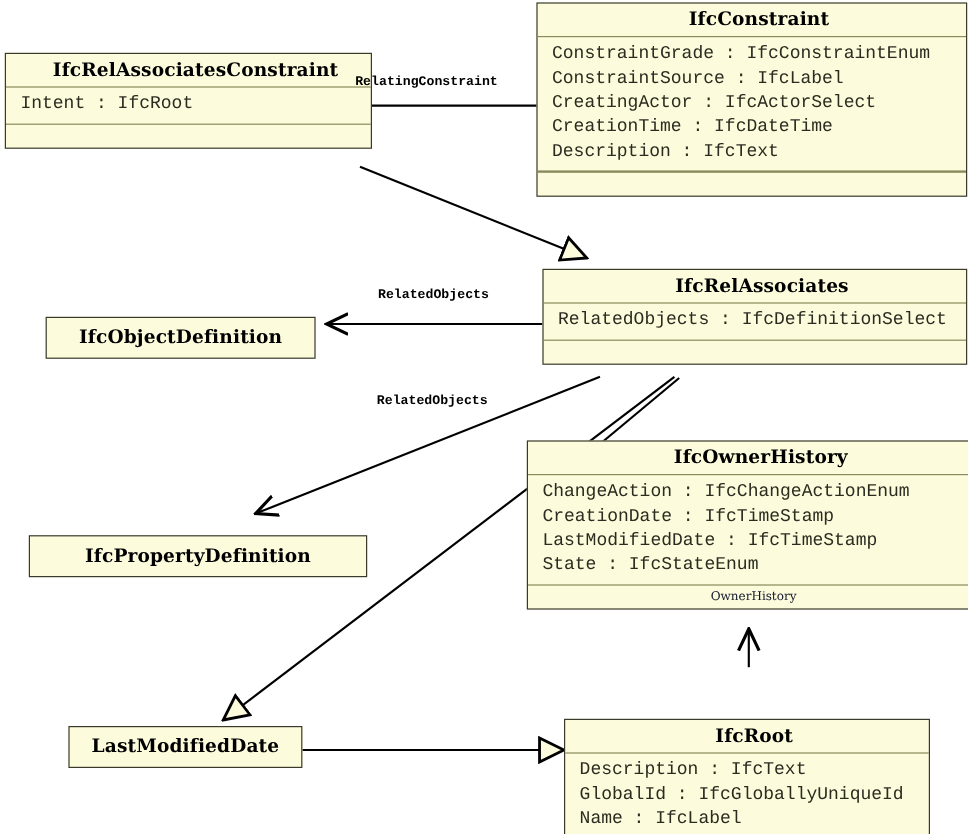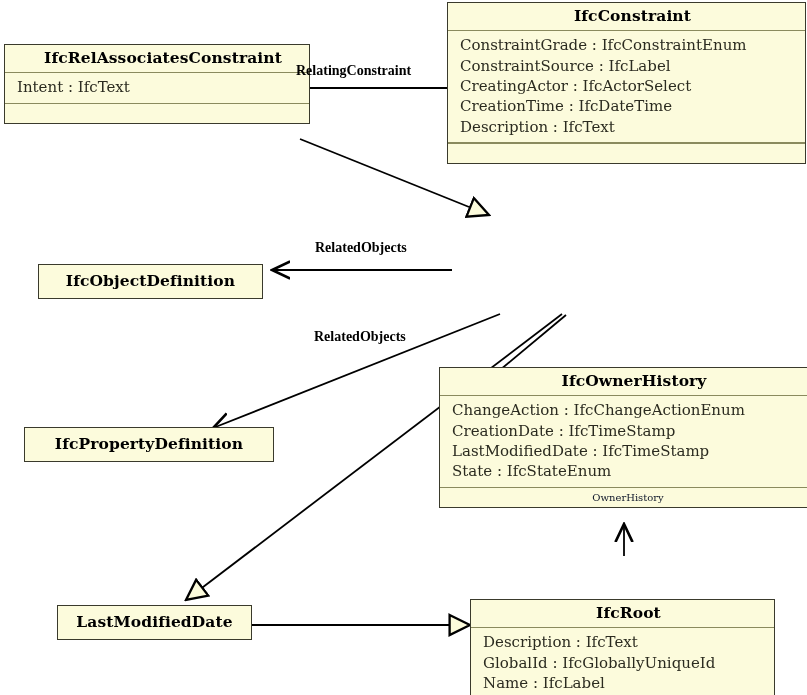--- a/index.html
+++ b/index.html
@@ -41,20 +41,21 @@
     line-height: 1.15;
     letter-spacing: 0.1px;
   }
   .uml-class .sep {
     height: 1.5px;
     background: #8a8a5e;
     width: 100%;
   }
   .uml-class .attrs {
     padding: 4px 0 5px 12px;
+    font-family: Liberation Mono, monospace;
   }
   .uml-class .attr {
     font-size: 15px;
     color: #2b2b20;
     line-height: 1.36;
     white-space: nowrap;
   }
   .uml-class .footer {
     height: 19px;
   }
@@ -63,23 +64,23 @@
     color: #0f172a;
     text-align: center;
     line-height: 19px;
     white-space: nowrap;
   }
   .simple .title {
     padding: 7px 14px 8px 14px;
   }
   .edge-label {
     position: absolute;
-    font-family: Liberation Serif, serif;
+    font-family: Liberation Mono, monospace;
     font-weight: bold;
-    font-size: 14px;
+    font-size: 11px;
     color: #000000;
     white-space: nowrap;
     z-index: 3;
     background: transparent;
   }
 </style>
 </head>
 <body>
 
 <div id="canvas">
@@ -130,21 +131,21 @@
   <div class="edge-label" style="left:296px; top:63px;">RelatingConstraint</div>
 
   <div class="edge-label" style="left:315px; top:240px;">RelatedObjects</div>
 
   <div class="edge-label" style="left:314px; top:329px;">RelatedObjects</div>
 
   <div class="uml-class" style="left:4px; top:44px; width:306px;">
     <div class="title">IfcRelAssociatesConstraint</div>
     <div class="sep"></div>
     <div class="attrs">
-      <div class="attr">Intent : IfcText</div>
+      <div class="attr">Intent : IfcRoot</div>
     </div>
     <div class="sep"></div>
     <div class="footer"></div>
   </div>
 
   <div class="uml-class" style="left:447px; top:2px; width:359px;">
     <div class="title">IfcConstraint</div>
     <div class="sep"></div>
     <div class="attrs">
       <div class="attr">ConstraintGrade : IfcConstraintEnum</div>
@@ -154,22 +155,31 @@
       <div class="attr">Description : IfcText</div>
     </div>
     <div class="sep"></div>
     <div class="footer"></div>
   </div>
 
   <div class="uml-class simple" style="left:38px; top:264px; width:225px;">
     <div class="title">IfcObjectDefinition</div>
   </div>
 
-
-  <div class="uml-class simple" style="left:24px; top:427px; width:250px;">
+  <div class="uml-class" style="left:452px; top:224px; width:354px;">
+    <div class="title">IfcRelAssociates</div>
+    <div class="sep"></div>
+    <div class="attrs">
+      <div class="attr">RelatedObjects : IfcDefinitionSelect</div>
+    </div>
+    <div class="sep"></div>
+    <div class="footer"></div>
+  </div>
+
+  <div class="uml-class simple" style="left:24px; top:446px; width:282px;">
     <div class="title">IfcPropertyDefinition</div>
   </div>
 
   <div class="uml-class" style="left:439px; top:367px; width:378px;">
     <div class="title">IfcOwnerHistory</div>
     <div class="sep"></div>
     <div class="attrs">
       <div class="attr">ChangeAction : IfcChangeActionEnum</div>
       <div class="attr">CreationDate : IfcTimeStamp</div>
       <div class="attr">LastModifiedDate : IfcTimeStamp</div>

